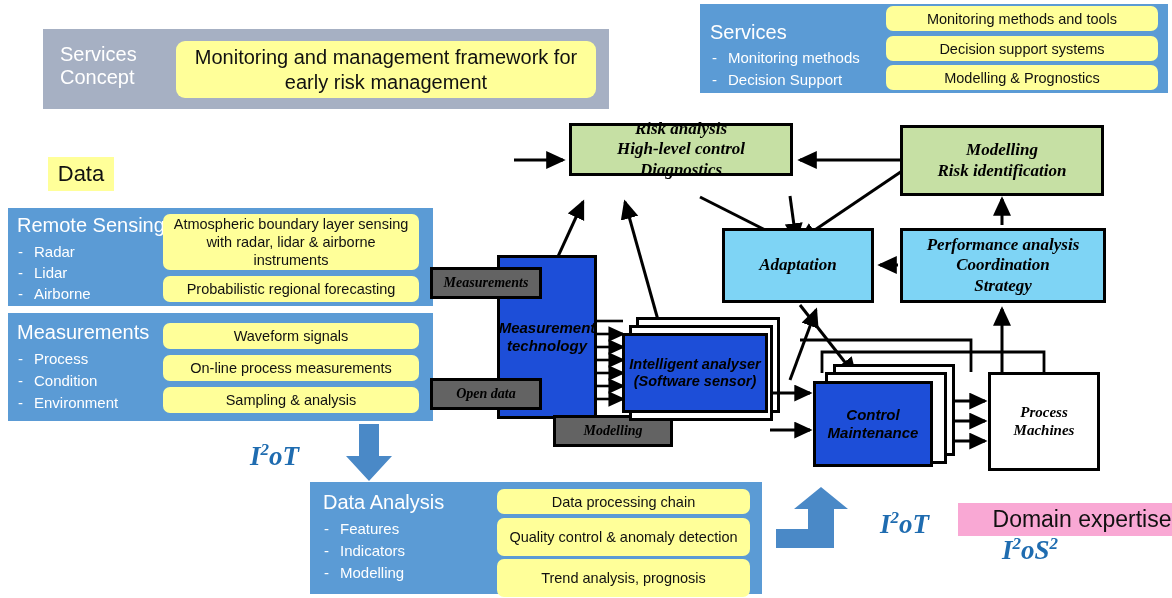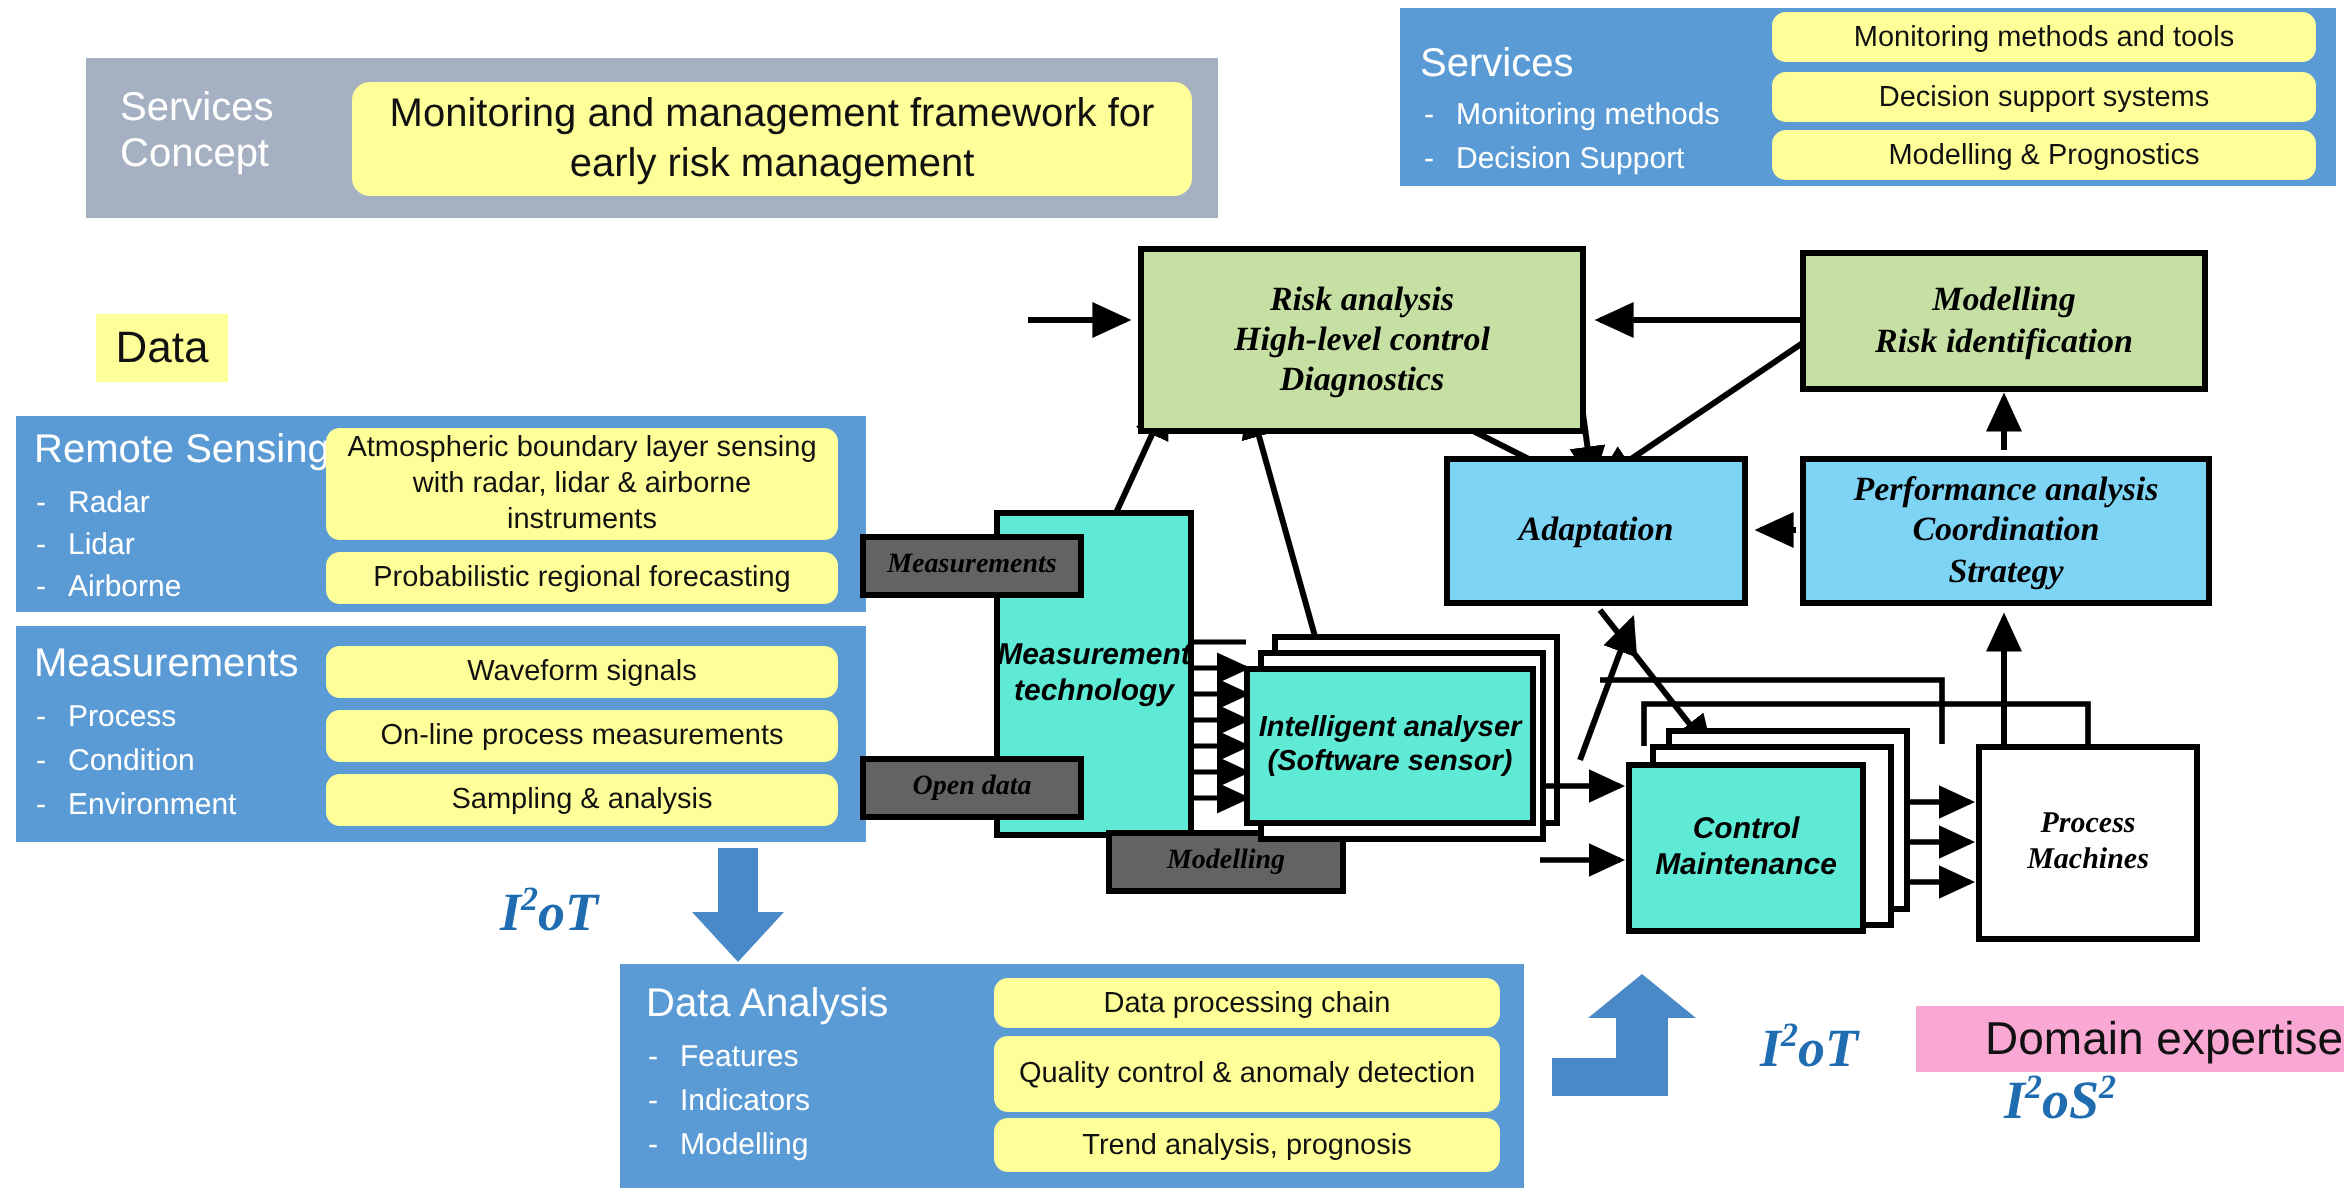--- a/index.html
+++ b/index.html
@@ -29,21 +29,21 @@
   .data-tag{position:absolute;background:#ffff99;color:#111;font-size:22px;
             display:flex;align-items:center;justify-content:center;}
 
   
   .fbox{position:absolute;box-sizing:border-box;border:3px solid #000;
         display:flex;align-items:center;justify-content:center;text-align:center;
         font-family:"Liberation Serif",serif;font-style:italic;font-weight:bold;
         color:#000;line-height:1.18;}
   .green{background:#c6e0a4;}
   .lblue{background:#7ed4f5;}
-  .yellow{background:#5eead4;}
+  .yellow{background:#1d4ed8;}
   .grey{background:#636363;color:#000;}
   .white{background:#ffffff;}
   .sans-it{font-family:"Liberation Sans",sans-serif;font-style:italic;font-weight:bold;}
 
   
   .card-stack{position:absolute;box-sizing:border-box;border:3px solid #000;background:#fff;}
 
   svg.arrows{position:absolute;left:0;top:0;width:1172px;height:598px;overflow:visible;}
 
   
@@ -122,21 +122,21 @@
     </div>
     <div class="abs panel-sub" style="left:14px;top:58px;">
       <span class="dash">-</span><span>Indicators</span>
     </div>
     <div class="abs panel-sub" style="left:14px;top:80px;">
       <span class="dash">-</span><span>Modelling</span>
     </div>
   </div>
   <div class="pill" style="left:497px;top:489px;width:253px;height:25px;">Data processing chain</div>
   <div class="pill" style="left:497px;top:518px;width:253px;height:38px;">Quality control &amp; anomaly detection</div>
-  <div class="pill" style="left:497px;top:559px;width:253px;height:27px;">Trend analysis, prognosis</div>
+  <div class="pill" style="left:497px;top:559px;width:253px;height:38px;">Trend analysis, prognosis</div>
 
   <svg class="arrows" viewBox="0 0 1172 598">
     <defs>
       <marker id="ah" markerWidth="7" markerHeight="7" refX="5.6" refY="3" orient="auto">
         <path d="M0,0 L6.5,3 L0,6 z" fill="#000"></path>
       </marker>
       <marker id="ahb" markerWidth="8" markerHeight="8" refX="6.4" refY="3.4" orient="auto">
         <path d="M0,0 L7.4,3.4 L0,6.8 z" fill="#000"></path>
       </marker>
     </defs>
@@ -163,21 +163,21 @@
       <path d="M790,380 L816,310"></path>
 
       <path d="M800,305 L855,375"></path>
     </g>
 
     <g stroke="#000" stroke-width="3" fill="none">
       <path d="M700,197 L793,244" marker-end="url(#ah)"></path>
     </g>
   </svg>
 
-  <div class="fbox green" style="left:569px;top:123px;width:224px;height:94px;font-size:17px;">
+  <div class="fbox green" style="left:569px;top:123px;width:224px;height:53px;font-size:17px;">
     <span style="white-space:pre-line;">Risk analysis
 High-level control
 Diagnostics</span>
   </div>
 
   <div class="fbox green" style="left:900px;top:125px;width:204px;height:71px;font-size:17px;">
     <span style="white-space:pre-line;">Modelling
 Risk identification</span>
   </div>
 

